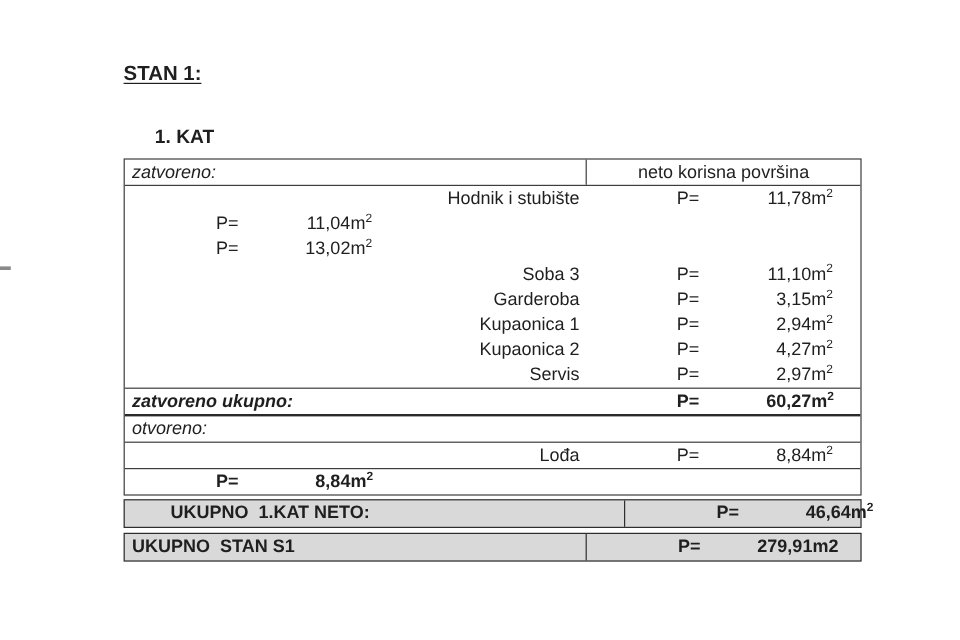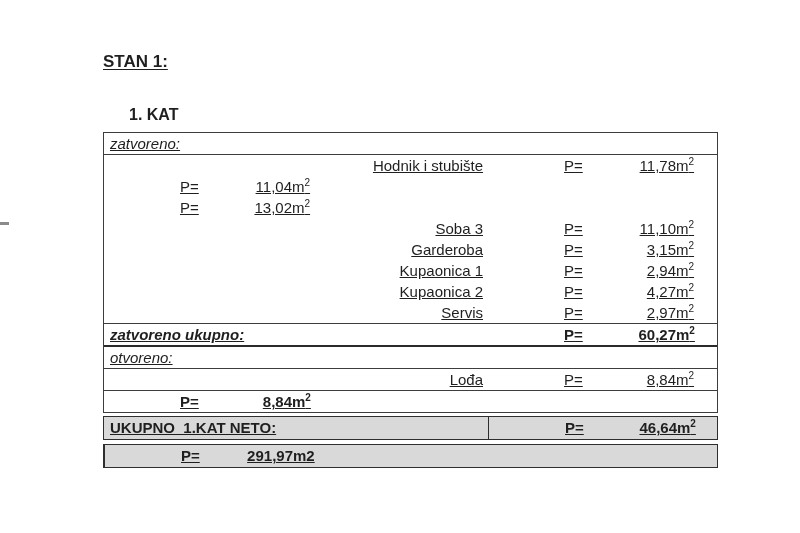--- a/index.html
+++ b/index.html
@@ -34,21 +34,20 @@
     left: 117px; top: 106px;
     font-size: 16px;
     font-weight: bold;
     margin-left: 12px;
   }
   .table-wrap {
     position: absolute;
     left: 103px; top: 132px;
     width: 615px;
     font-size: 15px;
-    text-decoration: underline;
   }
   .main-table {
     border: 1px solid #3d3d3d;
   }
   .row {
     display: flex;
     height: 21px;
     line-height: 21px;
     align-items: center;
     box-sizing: content-box;
@@ -84,39 +83,40 @@
 
   .total-row {
     display: flex;
     height: 22px;
     line-height: 22px;
     align-items: center;
     background: #d9d9d9;
     border: 1px solid #2e2e2e;
     font-weight: bold;
   }
-  .total-row.first { margin-top: 3px; }
+  .total-row.first { margin-top: 3px; padding-left: 32px; }
   .total-row.second { margin-top: 4px; }
   .total-row .cell-left { padding-left: 6px; width: 378px; flex-basis: 378px; }
   .total-row .cell-right { border-left: 1px solid #2e2e2e; }
 </style>
 </head>
 <body>
 
 <div class="page">
   <div class="margin-mark"></div>
 
   <div class="doc-title">STAN 1:</div>
 
   <div class="doc-subtitle">1. KAT</div>
 
   <div class="table-wrap">
     <div class="main-table" id="main-table">
         <div class="row colheader">
           <div class="cell-left">zatvoreno:</div>
+          <div class="cell-right"><span>neto korisna površina</span></div>
         </div>
         <div class="row room">
           <div class="cell-left">Hodnik i stubište</div>
           <div class="cell-right"><span class="p-label">P=</span><span class="area-value">11,78</span><span class="area-unit">m<sup>2</sup></span></div>
         </div>
         <div class="row room">
           <div class="cell-right"><span class="p-label">P=</span><span class="area-value">11,04</span><span class="area-unit">m<sup>2</sup></span></div>
         </div>
         <div class="row room">
           <div class="cell-right"><span class="p-label">P=</span><span class="area-value">13,02</span><span class="area-unit">m<sup>2</sup></span></div>
@@ -156,17 +156,18 @@
         <div class="row subtotal">
           <div class="cell-right"><span class="p-label">P=</span><span class="area-value">8,84</span><span class="area-unit">m<sup>2</sup></span></div>
         </div>
       </div>
     <div id="totals">
         <div class="total-row first">
           <div class="cell-left">UKUPNO  1.KAT NETO:</div>
           <div class="cell-right"><span class="p-label">P=</span><span class="area-value">46,64</span><span class="area-unit">m<sup>2</sup></span></div>
         </div>
         <div class="total-row second">
-          <div class="cell-right"><span class="p-label">P=</span><span class="area-value">291,97</span><span class="area-unit">m2</span></div>
+          <div class="cell-left">UKUPNO  STAN S1</div>
+          <div class="cell-right"><span class="p-label">P=</span><span class="area-value">279,91</span><span class="area-unit">m2</span></div>
         </div>
       </div>
   </div>
 </div>
 
 </body></html>

